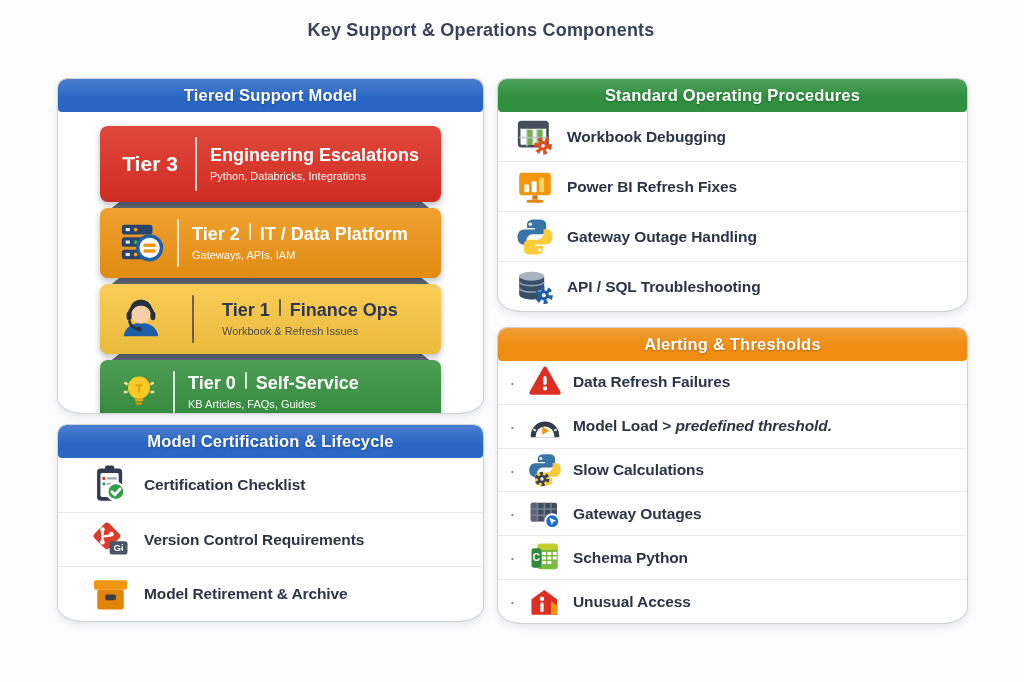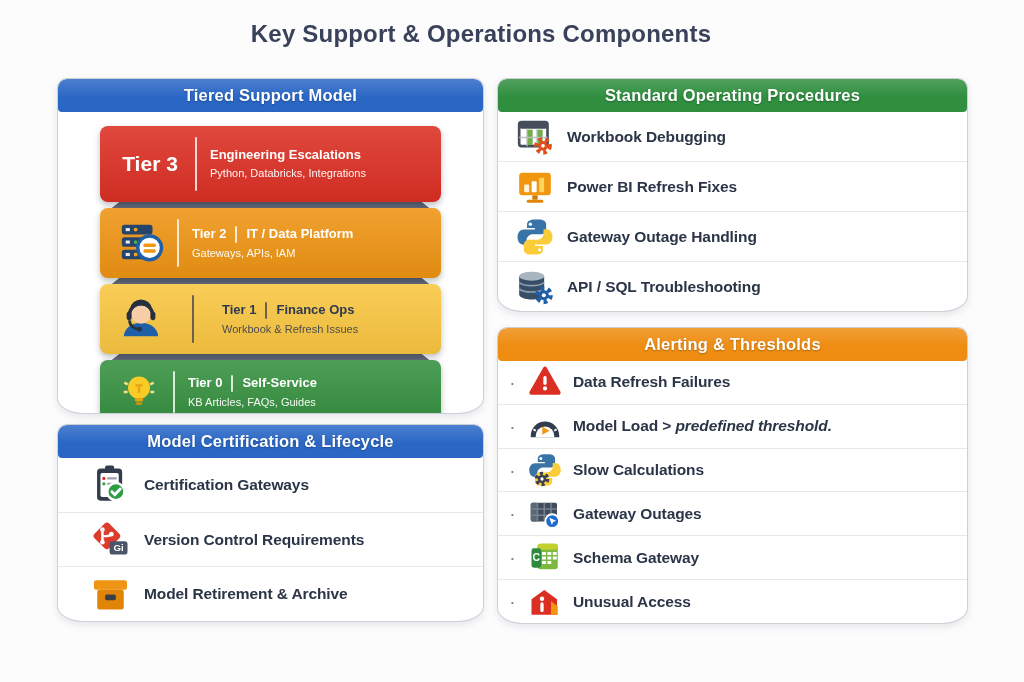--- a/index.html
+++ b/index.html
@@ -1,19 +1,19 @@
 <!DOCTYPE html>
 <html><head>
 <meta charset="utf-8">
 <style>
   html,body{margin:0;padding:0;background:#fff;}
   .canvas{position:relative;width:1024px;height:682px;background:#fcfcfd;overflow:hidden;
           font-family:"Liberation Sans",sans-serif;color:#2e3850;}
   .page-title{position:absolute;left:0;top:20px;width:962px;text-align:center;
-              font-size:24px;font-weight:bold;color:#39425a;letter-spacing:.2px;}
+              font-size:18px;font-weight:bold;color:#39425a;letter-spacing:.2px;}
   
   .panel{position:absolute;background:#fff;border:1px solid #ccd1d7;
          border-radius:10px 10px 26px 26px / 10px 10px 16px 16px;
          box-shadow:0 3px 7px rgba(90,100,115,.14);overflow:hidden;
          display:flex;flex-direction:column;}
   .panel-header{flex:0 0 33px;line-height:33px;text-align:center;color:#fff;
                 font-size:16.5px;font-weight:bold;letter-spacing:.2px;
                 text-shadow:0 1px 2px rgba(0,0,0,.28);
                 background-image:linear-gradient(rgba(255,255,255,.16),rgba(255,255,255,0) 55%);
                 border-radius:8px 8px 4px 4px;}
@@ -25,21 +25,21 @@
   .tier-body{flex:1;padding:14px 42px 16px;display:flex;flex-direction:column;}
   .tier{position:relative;z-index:1;border-radius:8px;display:flex;align-items:center;
         gap:13px;padding:7px 18px;color:#fff;box-shadow:0 3px 6px rgba(30,35,45,.3);
         background-image:linear-gradient(rgba(255,255,255,.12),rgba(0,0,0,.06));}
   .tier-gap{z-index:0;height:13px;margin:-4px 8px -3px;
             background:linear-gradient(#4f5666,#6d7484);
             clip-path:polygon(5% 0,95% 0,100% 100%,0 100%);}
   .tier-big-label{font-size:21px;font-weight:bold;min-width:64px;text-align:center;}
   .tier-vrule{width:2px;align-self:stretch;margin:4px 0;background:rgba(255,255,255,.8);border-radius:1px;}
   .tier-text{flex:1;min-width:0;}
-  .tier-line1{display:flex;align-items:flex-start;gap:9px;font-size:13px;font-weight:bold;line-height:1.25;}
+  .tier-line1{display:flex;align-items:flex-start;gap:9px;font-size:18px;font-weight:bold;line-height:1.25;}
   .tier-sep{width:2px;height:17px;background:rgba(255,255,255,.8);border-radius:1px;}
   .tier-sub{font-size:11px;opacity:.95;margin-top:1px;}
   .tier.dark-text{color:#2e3850;}
   .tier.dark-text .tier-vrule,.tier.dark-text .tier-sep{background:rgba(46,56,80,.7);}
   .tier.dark-text .tier-sub{opacity:.85;text-align:center;}
   .tier-icon{width:46px;height:46px;flex:0 0 46px;}
   #tier-0 .tier-icon,#tier-3-wrap .tier-icon{width:42px;height:42px;flex-basis:42px;}
   .t3{min-height:62px;} .t2,.t1{min-height:56px;} .t0{min-height:50px;}
   
   .rows{flex:1;display:flex;flex-direction:column;}
@@ -159,21 +159,21 @@
           <rect x="4.5" y="3" width="14" height="18" rx="2" fill="#323c4c"></rect>
           <rect x="9" y="1.4" width="5" height="3.4" rx="1" fill="#323c4c"></rect>
           <rect x="6.4" y="5.6" width="10.2" height="13.4" rx="1" fill="#fff"></rect>
           <circle cx="8.3" cy="8.6" r="0.9" fill="#dc2f23"></circle>
             <rect x="10" y="8" width="5.6" height="1.2" rx="0.6" fill="#9aa3ad"></rect>
           <circle cx="8.3" cy="11.6" r="0.9" fill="#2e9e44"></circle>
             <rect x="10" y="11" width="5.6" height="1.2" rx="0.6" fill="#9aa3ad"></rect>
           <circle cx="15" cy="16" r="4.8" fill="#2e9e44" stroke="#fff" stroke-width="1.4"></circle>
           <path d="M12.8 16l1.6 1.7 3-3.2" fill="none" stroke="#fff" stroke-width="1.6" stroke-linecap="round"></path>
         </svg>
-        <span class="row-label">Certification Gateways</span>
+        <span class="row-label">Certification Checklist</span>
       </div>
 
       <div class="row">
         <svg class="icon" viewBox="0 0 24 24">
           <rect x="4.2" y="4.2" width="11.6" height="11.6" rx="2" transform="rotate(45 10 10)" fill="#dd3b2b"></rect>
           <path d="M7.5 6.5v7" stroke="#fff" stroke-width="1.4"></path>
           <path d="M7.5 10.2c3 0 5-.6 5-1.2" stroke="#fff" stroke-width="1.2" fill="none"></path>
           <circle cx="7.5" cy="6.5" r="1.3" fill="#fff"></circle>
           <circle cx="7.5" cy="13.5" r="1.3" fill="#fff"></circle>
           <circle cx="12.5" cy="9" r="1.3" fill="#fff"></circle>
@@ -312,21 +312,21 @@
               <rect x="17.2" y="8" width="2.6" height="2"></rect>
             <rect x="10" y="11" width="2.6" height="2"></rect>
               <rect x="13.6" y="11" width="2.6" height="2"></rect>
               <rect x="17.2" y="11" width="2.6" height="2"></rect>
             <rect x="10" y="14" width="2.6" height="2"></rect>
               <rect x="13.6" y="14" width="2.6" height="2"></rect>
           </g>
           <rect x="3" y="5.5" width="6.5" height="13" rx="1.6" fill="#2e8b3e"></rect>
           <text x="6.25" y="14.3" font-size="7" font-weight="bold" fill="#fff" text-anchor="middle">C</text>
         </svg>
-        <span class="row-label">Schema Gateway</span>
+        <span class="row-label">Schema Python</span>
       </div>
 
       <div class="row">
         <span class="bullet">·</span>
         <svg class="icon" viewBox="0 0 24 24">
           <path d="M3 20.5V10.2L11.5 4l8.5 6.2v10.3z" fill="#dc2f23"></path>
           <path d="M16 20.5v-9l4.5 3.3v5.7z" fill="#f0960f"></path>
           <circle cx="10" cy="9.8" r="1.5" fill="#fff"></circle>
           <rect x="8.9" y="12.2" width="2.2" height="6.5" rx="1.1" fill="#fff"></rect>
         </svg>

